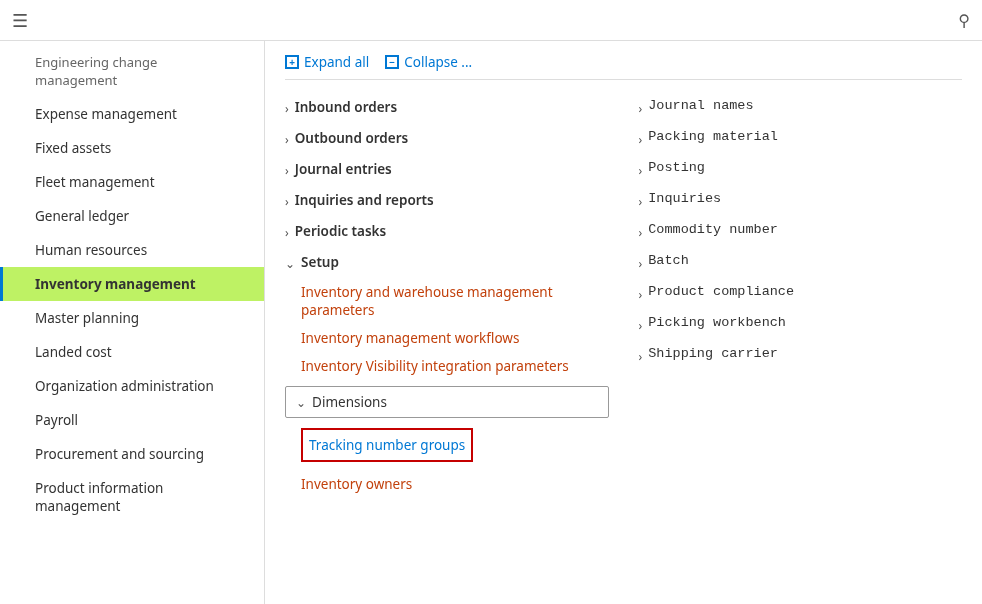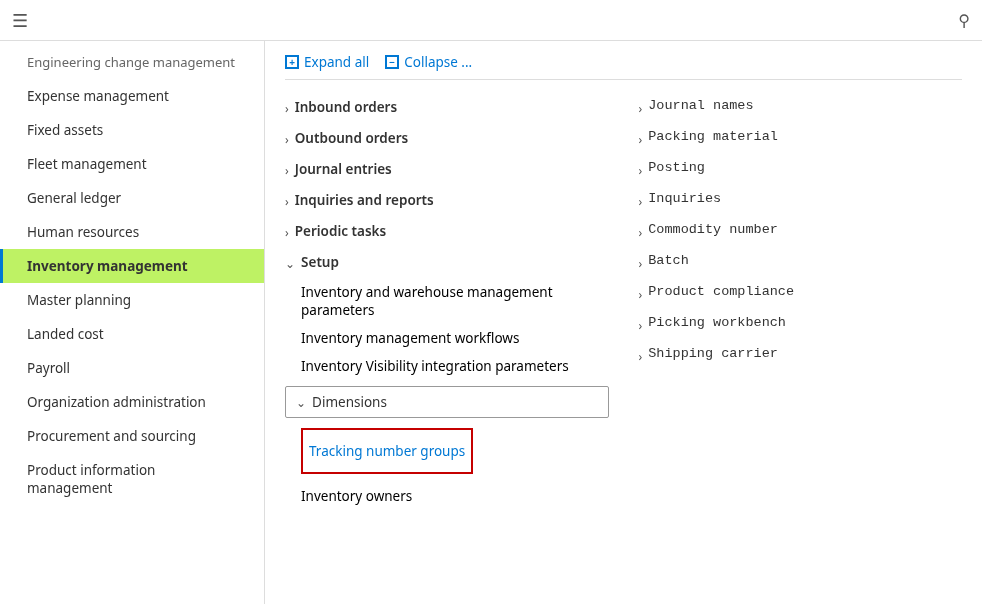--- a/index.html
+++ b/index.html
@@ -39,21 +39,21 @@
     }
     .sidebar {
       width: 265px;
       min-width: 265px;
       border-right: 1px solid #ddd;
       overflow-y: auto;
       background: #fff;
       padding-top: 4px;
     }
     .sidebar-item {
-      padding: 8px 24px;
+      padding: 8px 32px;
       cursor: pointer;
       color: #333;
       font-size: 13.5px;
       display: flex;
       align-items: center;
       gap: 8px;
       border-left: 3px solid transparent;
     }
     .sidebar-item.active {
       font-weight: 700;
@@ -130,21 +130,21 @@
     }
     .menu-item .label-right {
       color: #333;
       font-family: Liberation Mono, monospace;
     }
     .sub-section {
       margin-left: 16px;
     }
     .sub-link {
       display: block;
-      color: #000000;
+      color: #c2410c;
       padding: 5px 0;
       cursor: pointer;
       font-size: 13.5px;
       text-decoration: none;
     }
     .dimensions-box {
       border: 1px solid #999;
       border-radius: 2px;
       padding: 6px 10px;
       display: flex;
@@ -165,21 +165,21 @@
       display: inline-block;
       color: #0078d4;
       padding: 4px 0;
       cursor: pointer;
       font-size: 13.5px;
       text-decoration: none;
     }
     .tracking-link-box {
       border: 2px solid #c50000;
       display: inline-block;
-      padding: 8px 6px;
+      padding: 2px 6px;
       margin: 4px 0;
     }
     .tracking-link-box .tracking-link {
       color: #0078d4;
     }
   </style>
 </head>
 <body>
 
 <div class="top-bar">
@@ -212,24 +212,24 @@
     <div class="sidebar-item active">
       <span>Inventory management</span>
     </div>
     <div class="sidebar-item">
       <span>Master planning</span>
     </div>
     <div class="sidebar-item">
       <span>Landed cost</span>
     </div>
     <div class="sidebar-item">
+      <span>Organization administration</span>
+    </div>
+    <div class="sidebar-item">
       <span>Payroll</span>
-    </div>
-    <div class="sidebar-item">
-      <span>Organization administration</span>
     </div>
     <div class="sidebar-item">
       <span>Procurement and sourcing</span>
     </div>
     <div class="sidebar-item">
       <span>Product information management</span>
     </div>
   </div>
 
   <div class="content-area">

